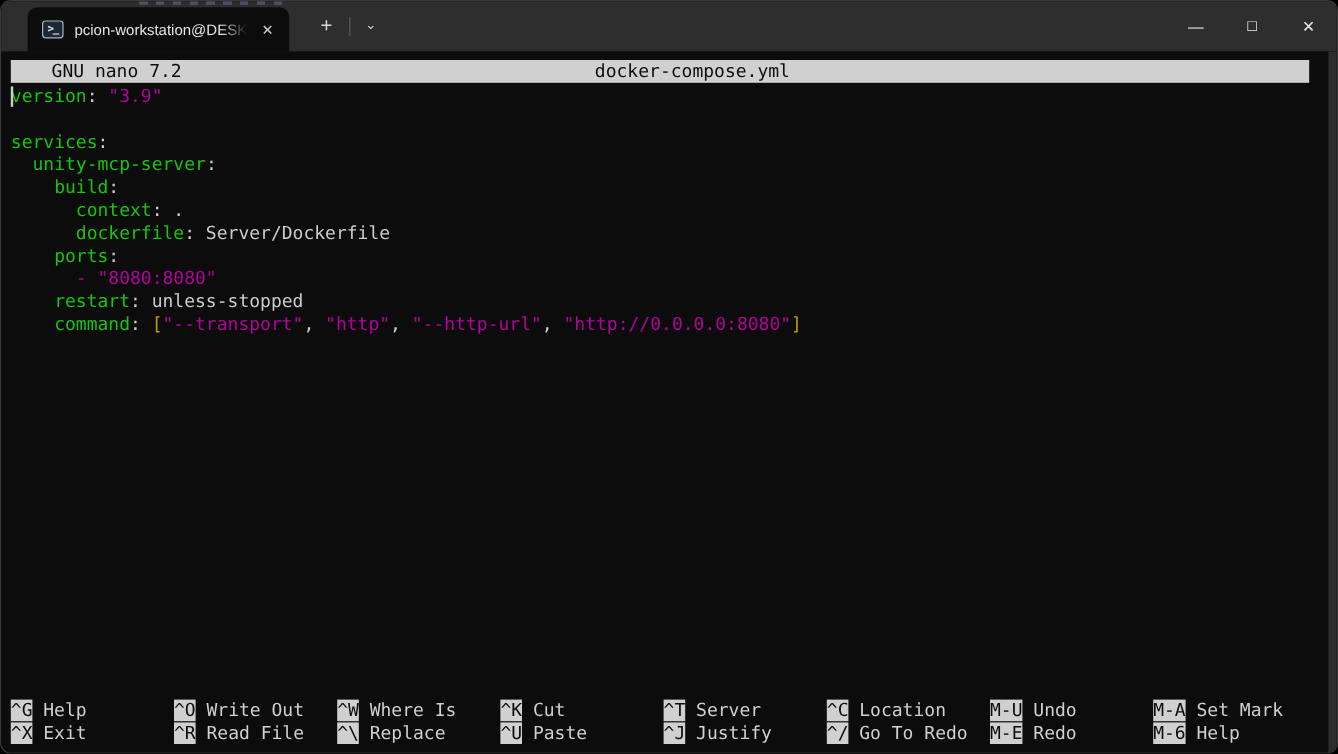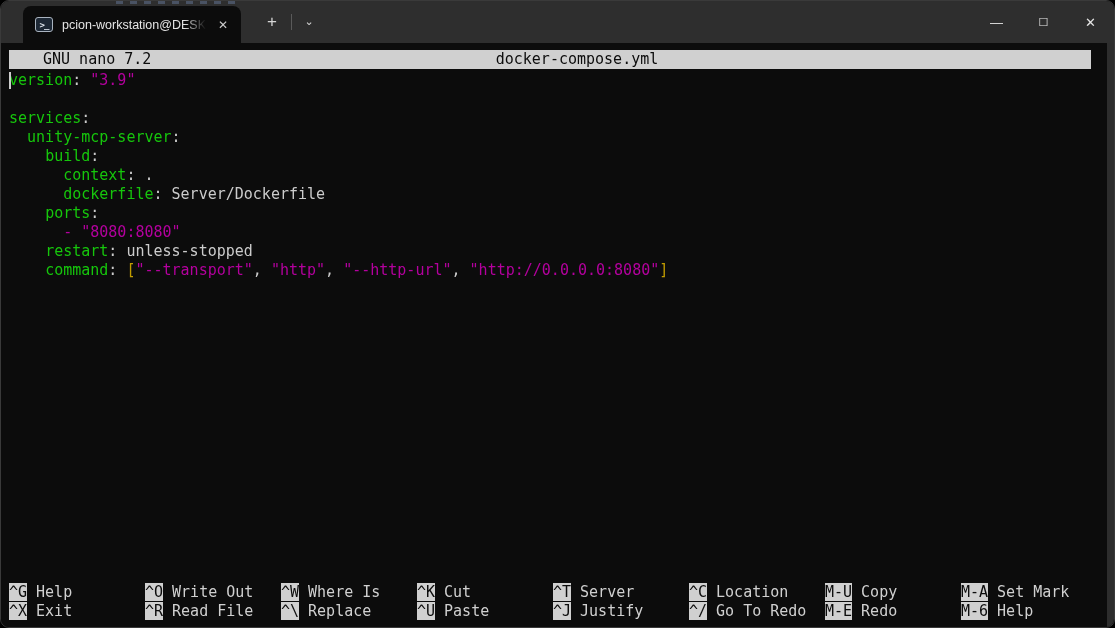--- a/index.html
+++ b/index.html
@@ -100,21 +100,21 @@
     <div class="cursor"></div>
 
 
     <div class="shortcuts">
       <div><span class="sc-key">^G</span><span class="sc-label">Help</span></div>
       <div><span class="sc-key">^O</span><span class="sc-label">Write Out</span></div>
       <div><span class="sc-key">^W</span><span class="sc-label">Where Is</span></div>
       <div><span class="sc-key">^K</span><span class="sc-label">Cut</span></div>
       <div><span class="sc-key">^T</span><span class="sc-label">Server</span></div>
       <div><span class="sc-key">^C</span><span class="sc-label">Location</span></div>
-      <div><span class="sc-key">M-U</span><span class="sc-label">Copy</span></div>
+      <div><span class="sc-key">M-U</span><span class="sc-label">Undo</span></div>
       <div><span class="sc-key">M-A</span><span class="sc-label">Set Mark</span></div>
       <div><span class="sc-key">^X</span><span class="sc-label">Exit</span></div>
       <div><span class="sc-key">^R</span><span class="sc-label">Read File</span></div>
       <div><span class="sc-key">^\</span><span class="sc-label">Replace</span></div>
       <div><span class="sc-key">^U</span><span class="sc-label">Paste</span></div>
       <div><span class="sc-key">^J</span><span class="sc-label">Justify</span></div>
       <div><span class="sc-key">^/</span><span class="sc-label">Go To Redo</span></div>
       <div><span class="sc-key">M-E</span><span class="sc-label">Redo</span></div>
       <div><span class="sc-key">M-6</span><span class="sc-label">Help</span></div>
     </div>

